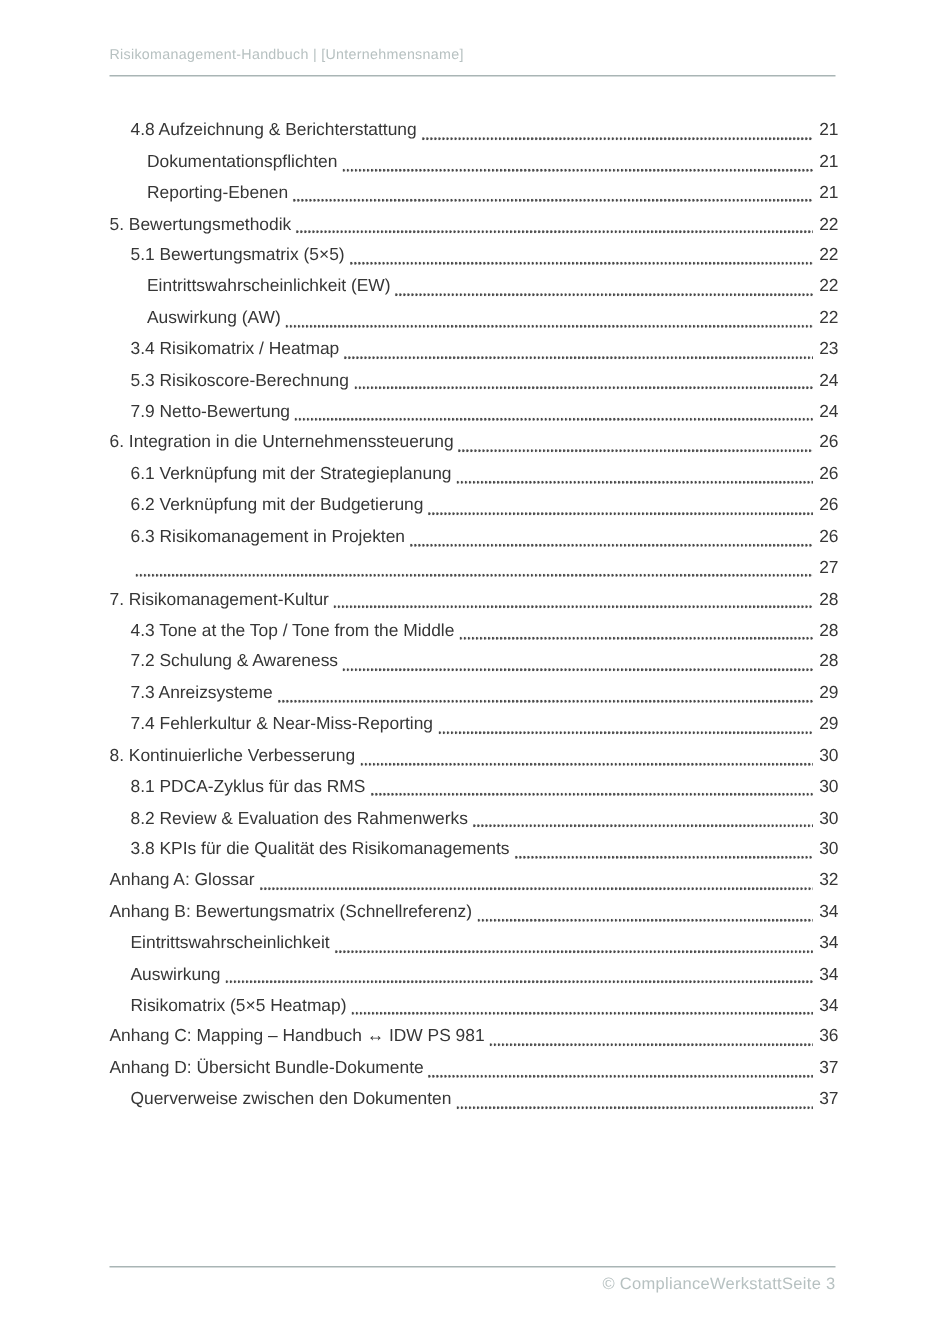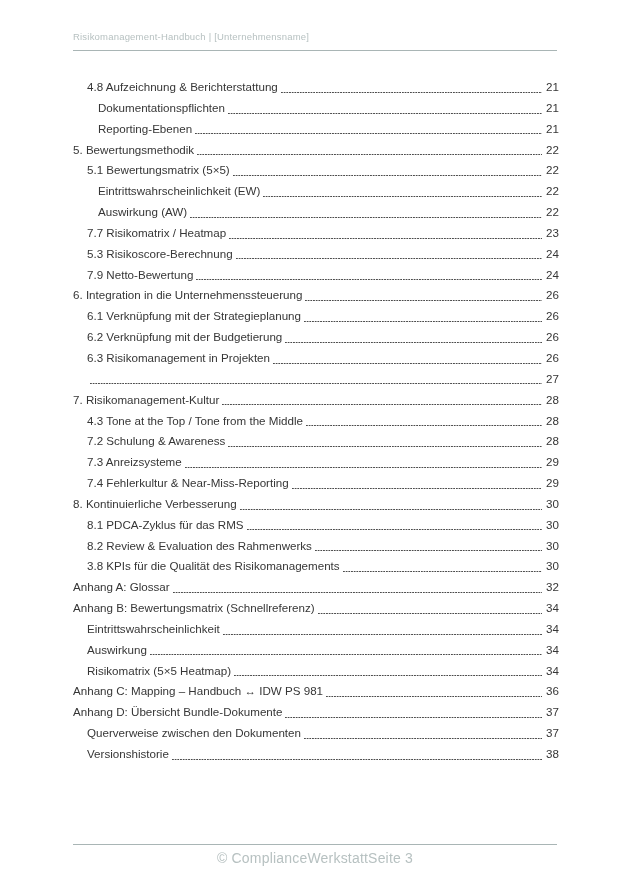--- a/index.html
+++ b/index.html
@@ -23,22 +23,22 @@
     border-top:1px solid #a9b5b5;height:0;
   }
 
   
   .ftr-rule{
     position:absolute;left:73px;right:74px;top:844px;
     border-top:1px solid #a9b5b5;height:0;
   }
   .ftr{
     position:absolute;left:73px;right:74px;top:850px;
-    display:flex;justify-content:center;
-    font-size:14px;letter-spacing:.2px;
+    display:flex;justify-content:flex-end;
+    font-size:11px;letter-spacing:.2px;
     color:#b7c1c1;
   }
 
   
   .toc{
     position:absolute;left:73px;right:72px;top:77px;
     color:#363636;
     font-size:11.6px;
   }
   .toc-row{
@@ -101,21 +101,21 @@
         <span class="lbl">Eintrittswahrscheinlichkeit (EW)</span>
         <span class="dots"></span>
         <span class="pg">22</span>
       </div>
       <div class="toc-row lvl3">
         <span class="lbl">Auswirkung (AW)</span>
         <span class="dots"></span>
         <span class="pg">22</span>
       </div>
       <div class="toc-row lvl2">
-        <span class="lbl">7.7 Risikomatrix / Heatmap</span>
+        <span class="lbl">3.4 Risikomatrix / Heatmap</span>
         <span class="dots"></span>
         <span class="pg">23</span>
       </div>
       <div class="toc-row lvl2">
         <span class="lbl">5.3 Risikoscore-Berechnung</span>
         <span class="dots"></span>
         <span class="pg">24</span>
       </div>
       <div class="toc-row lvl2">
         <span class="lbl">7.9 Netto-Bewertung</span>
@@ -223,25 +223,20 @@
       </div>
       <div class="toc-row lvl1">
         <span class="lbl">Anhang D: Übersicht Bundle-Dokumente</span>
         <span class="dots"></span>
         <span class="pg">37</span>
       </div>
       <div class="toc-row lvl2">
         <span class="lbl">Querverweise zwischen den Dokumenten</span>
         <span class="dots"></span>
         <span class="pg">37</span>
-      </div>
-      <div class="toc-row lvl2">
-        <span class="lbl">Versionshistorie</span>
-        <span class="dots"></span>
-        <span class="pg">38</span>
       </div>
     </div>
 
   <div class="ftr-rule"></div>
   <div class="ftr">
     <span>© ComplianceWerkstatt</span>
     <span>Seite 3</span>
   </div>
 
 </div>

